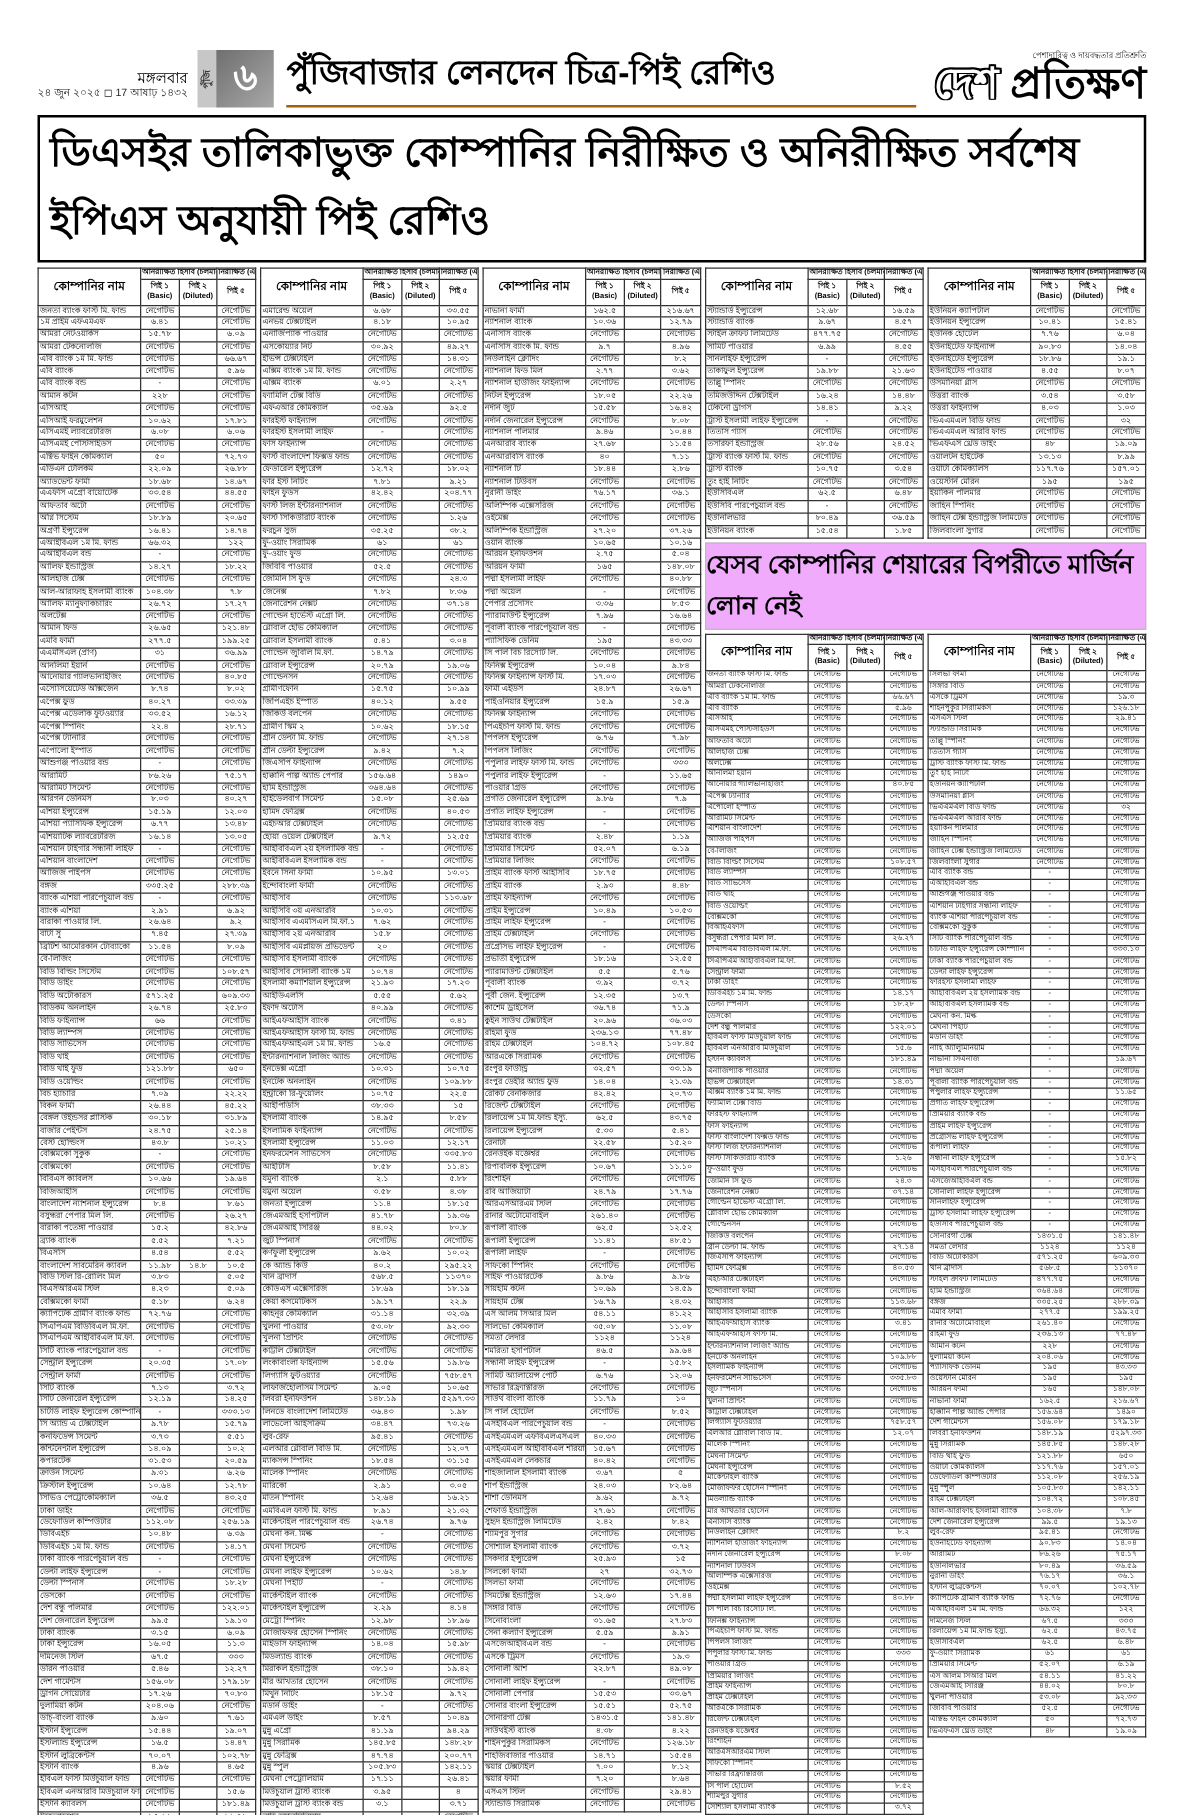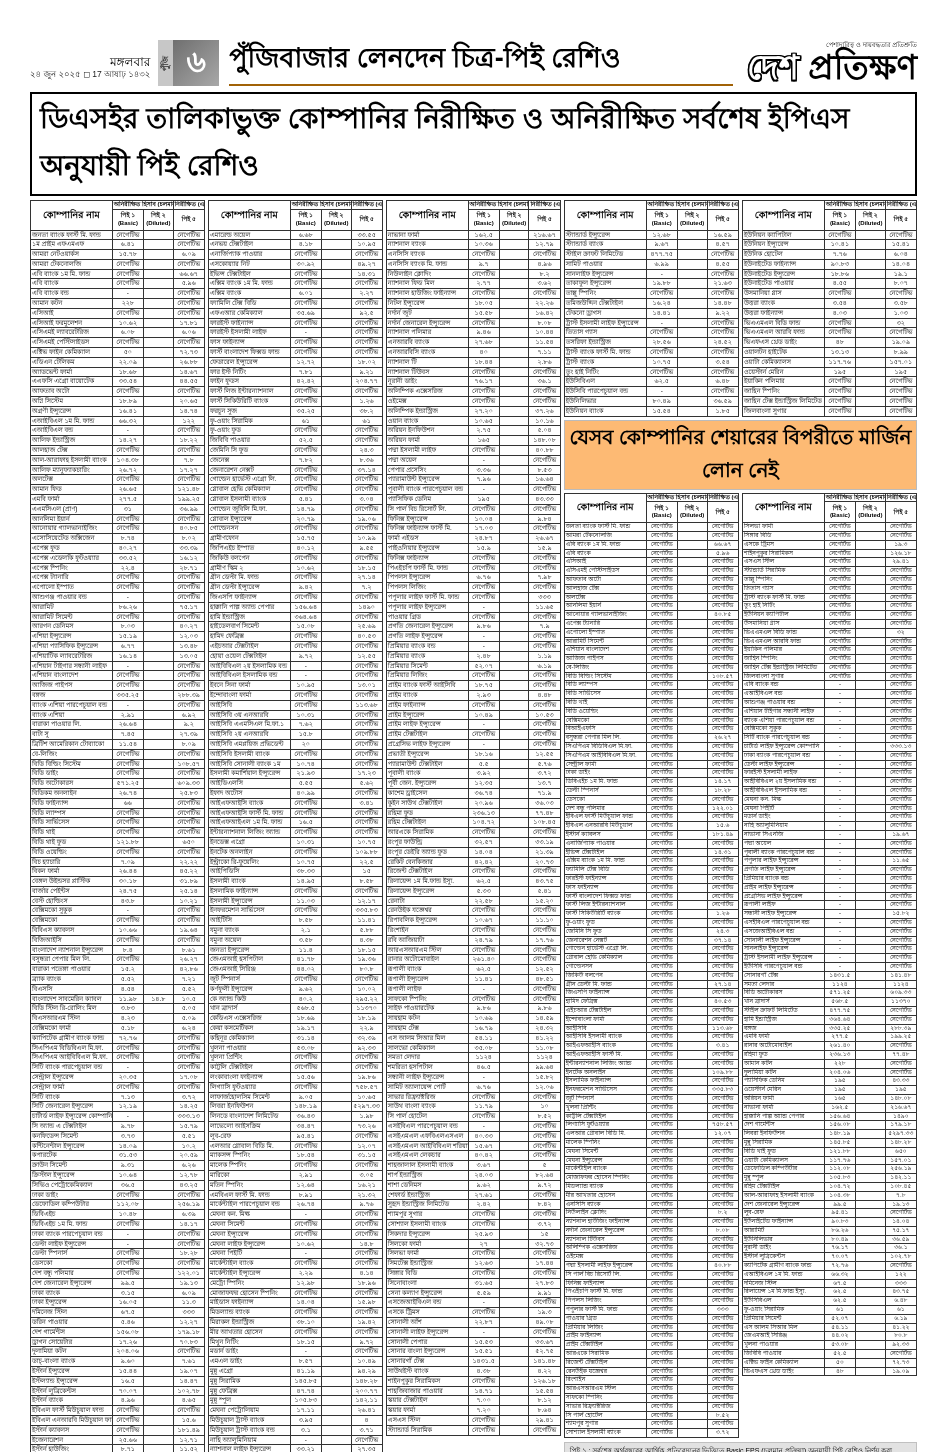--- a/index.html
+++ b/index.html
@@ -15,37 +15,37 @@
   .badge-strip span{writing-mode:vertical-rl;transform:rotate(180deg);font-size:8px;font-weight:bold;}
   .badge-num{width:46px;height:46px;background:linear-gradient(135deg,#6f6f6f,#a8a8a8);display:flex;align-items:center;justify-content:center;color:#fff;font-size:30px;font-weight:bold;}
   .mast-title-wrap{flex:1;padding-bottom:2px;border-bottom:2px solid #a16207;margin-right:14px;}
   .mast-title{font-size:27px;font-weight:bold;letter-spacing:0;}
   .brand{ text-align:right;line-height:1;padding-bottom:2px;}
   .brand-tagline{font-size:6.5px;color:#111;margin-bottom:2px;}
   .brand-name{font-size:34px;font-weight:900;white-space:nowrap;}
   .brand-first{color:#fff;text-shadow:-1.5px -1.5px 0 #000,1.5px -1.5px 0 #000,-1.5px 1.5px 0 #000,1.5px 1.5px 0 #000,0 1.5px 0 #000,0 -1.5px 0 #000,1.5px 0 0 #000,-1.5px 0 0 #000;}
   
   .headline-bar{border:2px solid #000;padding:3px 8px;margin:2px 0 4px 0;}
-  .headline-bar h1{margin:0;font-size:28px;font-weight:bold;}
+  .headline-bar h1{margin:0;font-size:32px;font-weight:bold;}
   
   .grid{display:flex;gap:3px;align-items:flex-start;}
   .colblock{flex:1;min-width:0;}
   table.pe{width:100%;border-collapse:collapse;table-layout:fixed;border:1px solid #14532d;}
   table.pe th,table.pe td{border:1px solid #333;padding:0 1px;overflow:hidden;white-space:nowrap;}
   table.pe th{font-weight:bold;text-align:center;}
   th.h-comp{font-size:9.5px;}
   th.h-grp{font-size:6px;font-weight:bold;line-height:1.25;padding:1px;}
   th.h-pe{font-size:6px;line-height:1.2;height:20px;}
   td.nm{font-size:6.4px;text-align:left;line-height:8.8px;}
   td.vl{font-size:6.4px;text-align:center;line-height:8.8px;}
   table.dense td.nm,table.dense td.vl{font-size:6px;line-height:7.8px;}
   
   .margin-wrap{flex:2.02;min-width:0;}
   .margin-top{display:flex;gap:3px;align-items:flex-start;}
-  .margin-title{background:#fdba74;text-align:center;font-size:20px;font-weight:bold;margin:3px 0;padding:1px 0;border:1px solid #bbb;}
+  .margin-title{background:#f0abfc;text-align:left;font-size:20px;font-weight:bold;margin:3px 0;padding:1px 0;border:1px solid #bbb;}
   
   .footnote-box{background:#e2e2e2;border:1px solid #c0c0c0;margin-top:4px;padding:3px 5px;}
   .footnote-box div{font-size:7px;line-height:1.5;}
 </style>
 </head>
 <body>
 
 <div class="page">
 
   <div class="masthead">

